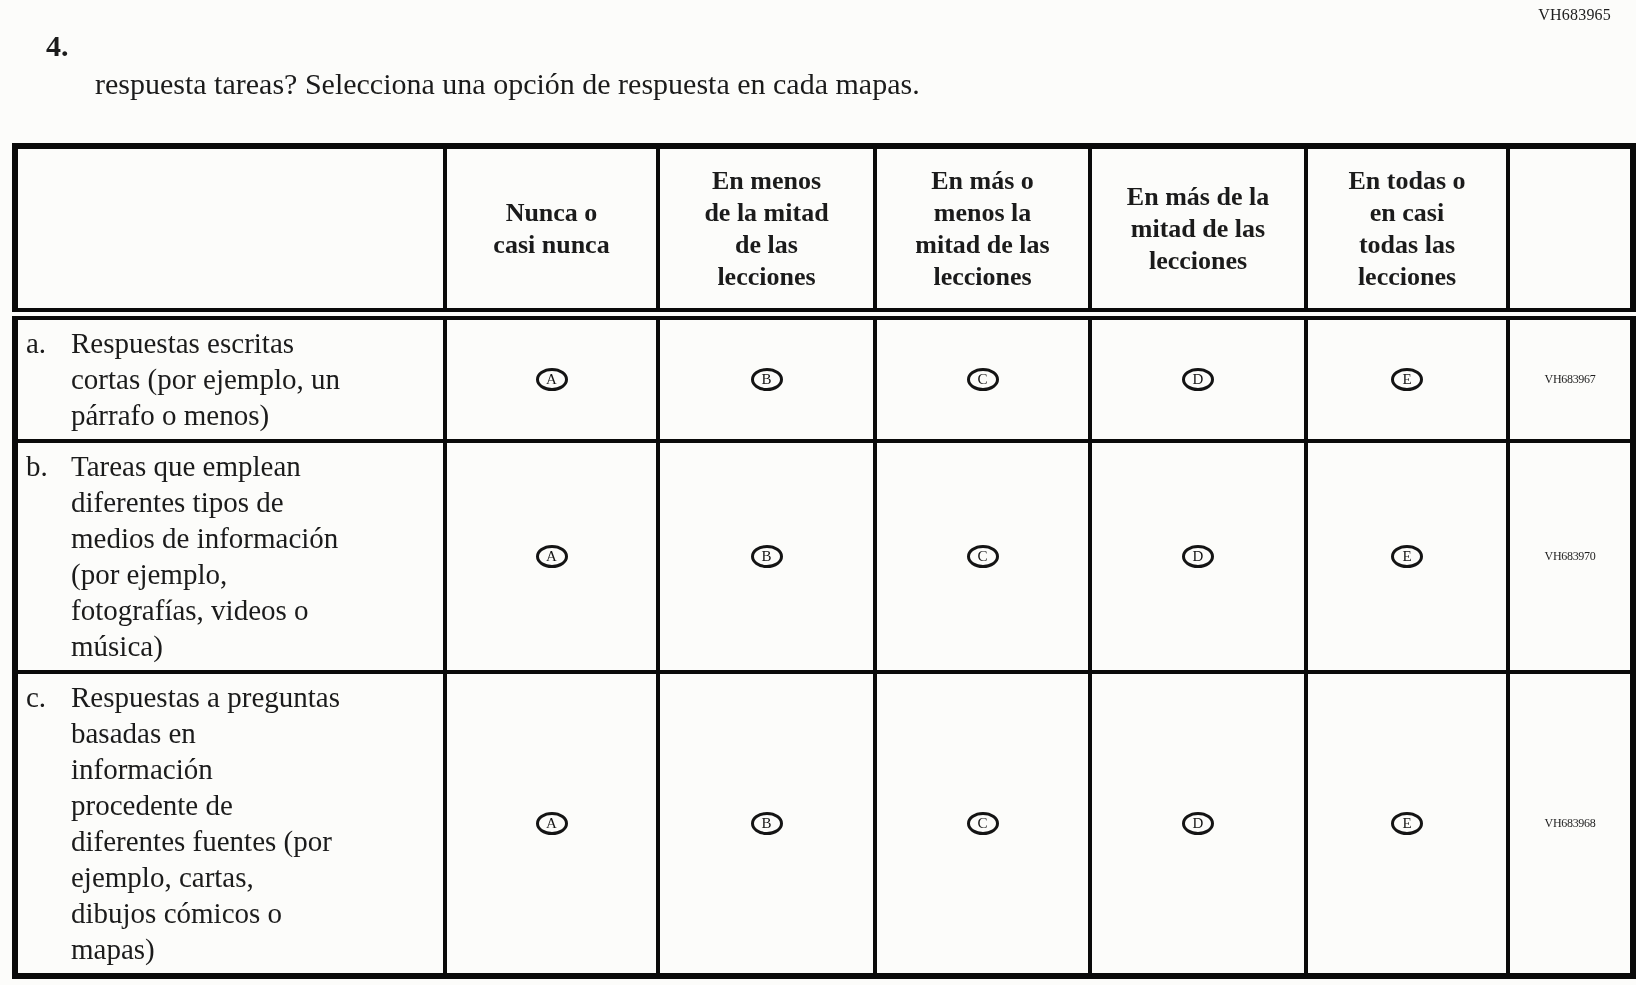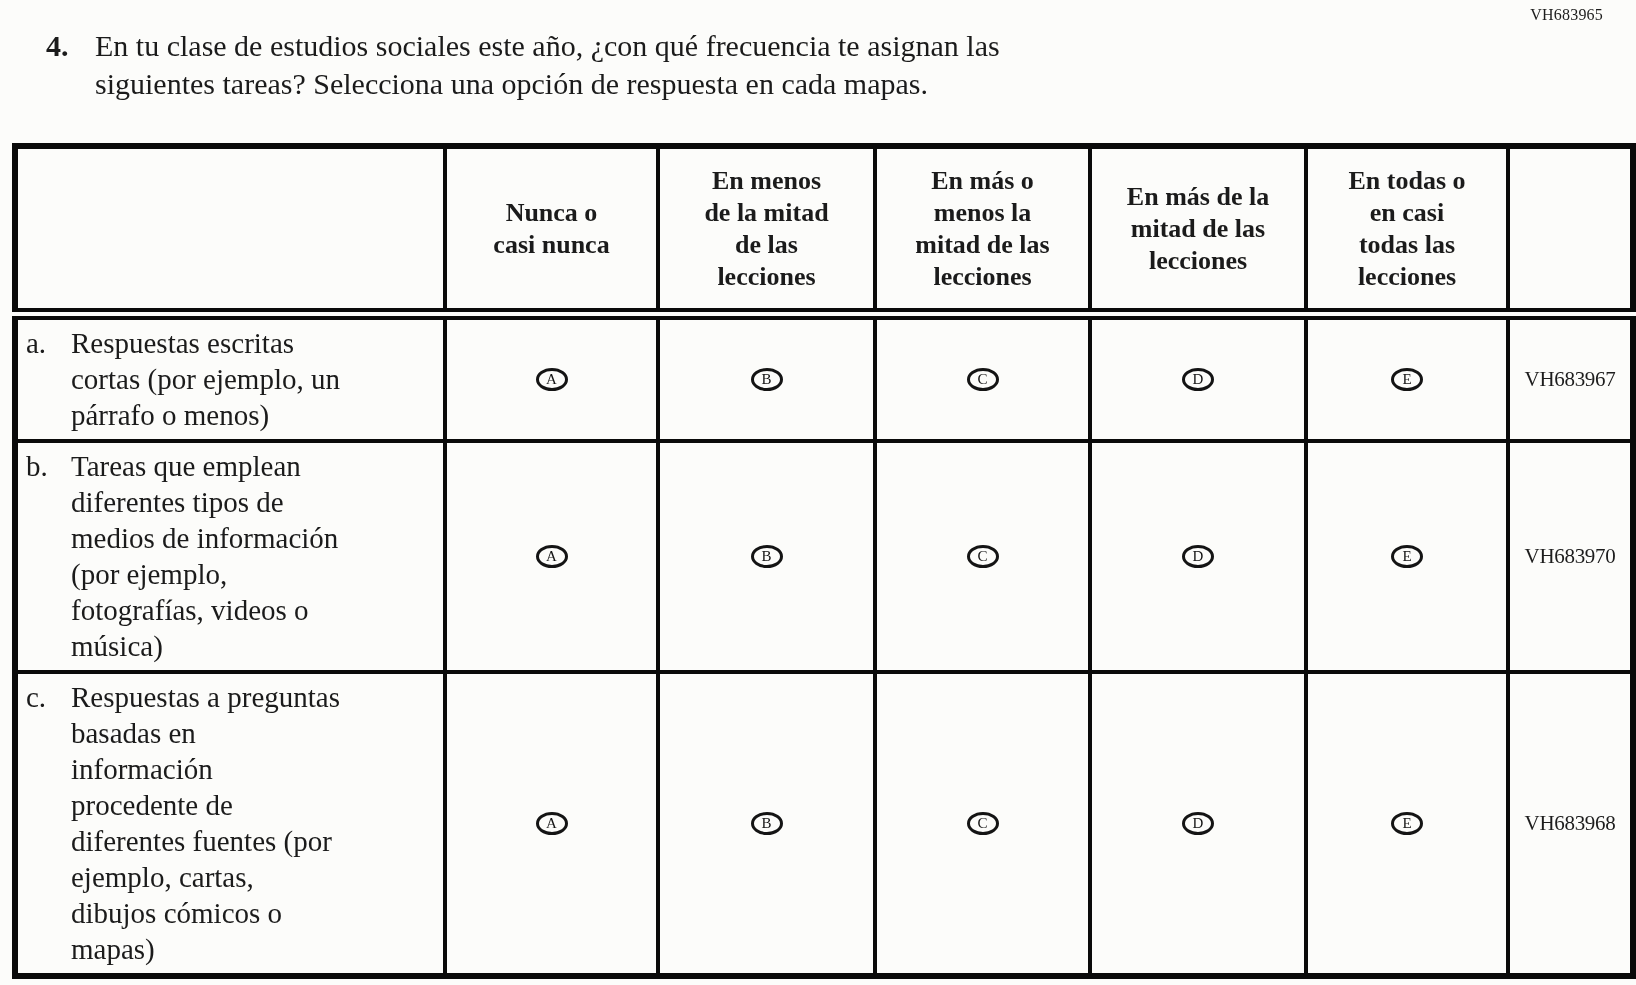--- a/index.html
+++ b/index.html
@@ -9,21 +9,21 @@
     background: #fcfcfa;
     color: #1b1b1b;
     position: relative;
     overflow: hidden;
   }
   .page { position: absolute; inset: 0; }
 
   .page-code {
     position: absolute;
     top: 6px;
-    right: 33px;
+    right: 25px;
     font-size: 16px;
     color: #1d1d1d;
     letter-spacing: 0.2px;
   }
 
   .question {
     position: absolute;
     top: 27px;
     left: 46px;
     display: flex;
@@ -102,42 +102,42 @@
   .bubble > span {
     font-size: 15px;
     line-height: 15px;
     font-family: "Liberation Serif", "DejaVu Serif", serif;
     color: #141414;
   }
 
   td.codecell {
     vertical-align: middle;
     text-align: center;
-    font-size: 21px;
+    font-size: 12px;
     color: #1d1d1d;
     letter-spacing: -0.3px;
     overflow: hidden;
   }
 
   tr.row-a td { height: 122px; }
   tr.row-b td { height: 225px; }
   tr.row-c td { height: 298px; }
 </style>
 </head>
 <body>
 
 <div class="page">
 
   <div class="page-code">VH683965</div>
 
   <div class="question">
     <span class="qnum">4.</span>
     <div class="qtext">
-      <span>En tu clase de estudios sociales este año, ¿con qué frecuencia te asignan las</span><br>
-      <span>siguientes tareas? Selecciona </span><b>una</b><span> opción de respuesta en cada mapas.</span>
+      <br>
+      <span>respuesta tareas? Selecciona </span><b>una</b><span> opción de respuesta en cada mapas.</span>
     </div>
   </div>
 
   <table class="grid">
     <colgroup>
       <col style="width:430px">
       <col style="width:213px">
       <col style="width:217px">
       <col style="width:215px">
       <col style="width:216px">

